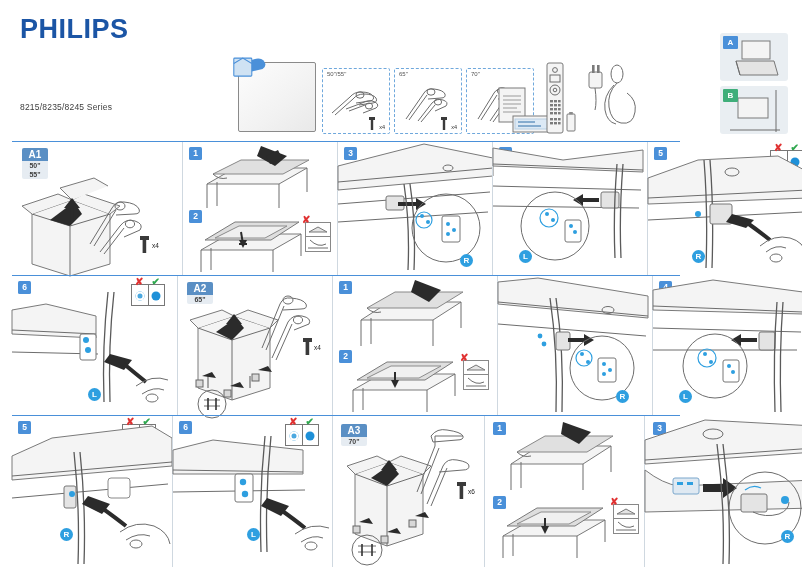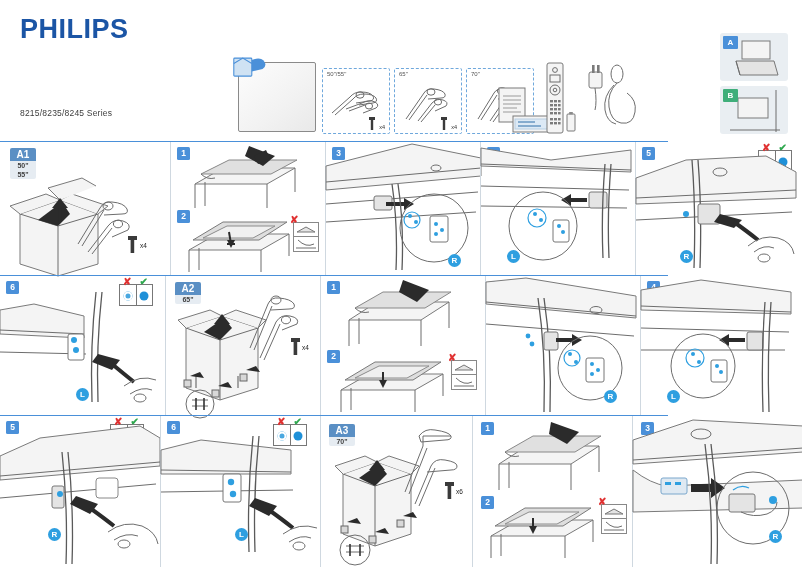--- a/index.html
+++ b/index.html
@@ -13,21 +13,21 @@
   .page { position: relative; width: 802px; height: 567px; }
 
   
   .header { position: absolute; left: 0; top: 0; width: 802px; height: 142px; }
   .logo {
     position: absolute; left: 20px; top: 14px;
     font-size: 27px; font-weight: bold; letter-spacing: 0.5px;
     color: #1b55a5; font-family: "Liberation Sans", sans-serif;
   }
   .series {
-    position: absolute; left: 20px; top: 108px;
+    position: absolute; left: 20px; top: 102px;
     font-size: 8.5px; color: #3d3d3d; letter-spacing: .2px;
   }
   .qsg {
     position: absolute; left: 19px; top: 112px;
     font-size: 21px; color: #4a90d9; font-weight: normal; letter-spacing: .2px;
   }
 
   
   .tv-hero { position: absolute; left: 232px; top: 52px; width: 86px; height: 82px; }
   .tv-hero .screen {
@@ -68,21 +68,21 @@
   .ab-b { top: 86px; }
   .ab-tag {
     position: absolute; left: 3px; top: 3px; width: 15px; height: 13px;
     font-size: 8px; font-weight: bold; color: #fff; text-align: center;
     line-height: 13px; border-radius: 1px;
   }
   .tag-a { background: #4a90d9; }
   .tag-b { background: #3fae7a; }
 
   
-  .row { position: absolute; left: 0; width: 668px; border-top: 1.6px solid #4a90d9; padding-left: 40px; }
+  .row { position: absolute; left: 12px; width: 668px; border-top: 1.6px solid #4a90d9; padding-left: 40px; }
   .row1 { top: 141px; height: 134px; }
   .row2 { top: 275px; height: 140px; }
   .row3 { top: 415px; height: 152px; }
 
   .cell { position: absolute; top: 0; height: 100%; }
   .cell.divider { border-left: 1px solid #cfd8e0; }
 
   
   .step-no {
     position: absolute; width: 13px; height: 13px; background: #4a90d9;

